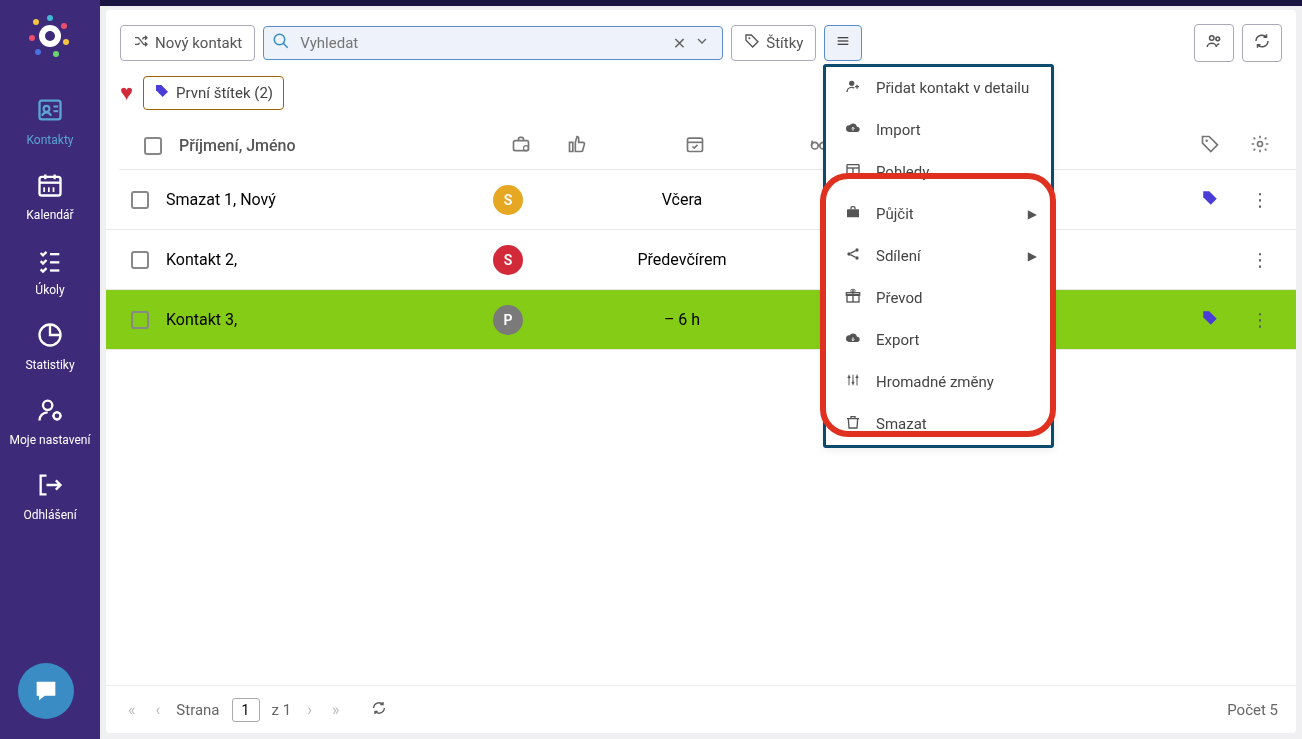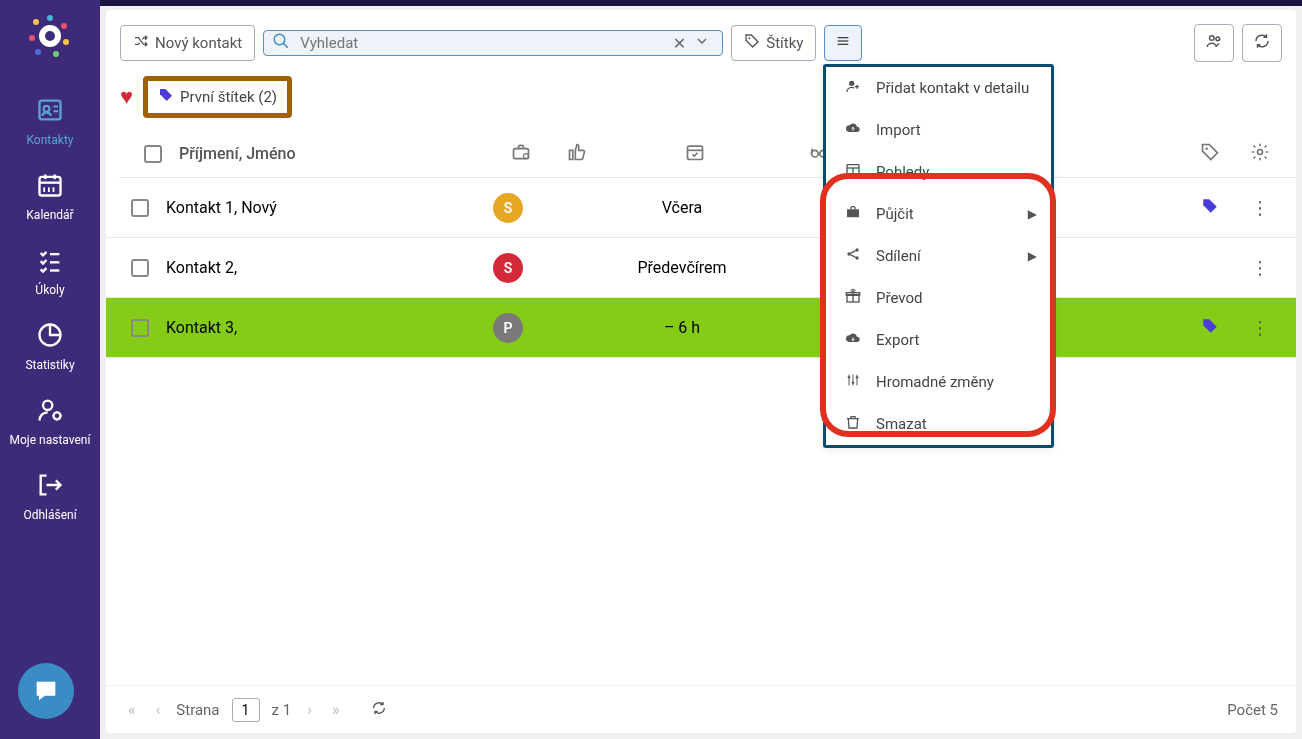--- a/index.html
+++ b/index.html
@@ -13,29 +13,29 @@
 .nav-item .icon { font-size: 22px; margin-bottom: 4px; }
 .nav-item .icon svg { width: 28px; height: 28px; }
 .chat-bubble { position: absolute; bottom: 20px; left: 18px; width: 56px; height: 56px; background: #3a8cc4; border-radius: 50%; display: flex; align-items: center; justify-content: center; cursor: pointer; }
 .chat-bubble svg { width: 28px; height: 28px; fill: #fff; }
 
 .main { flex: 1; background: #fff; margin: 10px 6px 6px 6px; border-radius: 4px; display: flex; flex-direction: column; position: relative; z-index: 2; }
 .toolbar { display: flex; align-items: center; padding: 14px 14px 10px 14px; gap: 8px; }
 .btn-outline { border: 1px solid #aab; background: #fff; border-radius: 4px; padding: 7px 12px; display: inline-flex; align-items: center; gap: 6px; cursor: pointer; color: #555; font-size: 15px; }
 .btn-outline.icon-only { padding: 7px 10px; }
 .btn-outline.active { border-color: #5a8dd0; background: #eef3fb; color: #444; }
-.search-box { flex: 1; display: flex; align-items: center; border: 1px solid #5a8dd0; background: #eef3fb; border-radius: 4px; padding: 0 8px; height: 26px; max-width: 460px; }
+.search-box { flex: 1; display: flex; align-items: center; border: 1px solid #5a8dd0; background: #eef3fb; border-radius: 4px; padding: 0 8px; height: 34px; max-width: 460px; }
 .search-box input { border: none; background: transparent; flex: 1; padding: 6px; font-size: 15px; outline: none; color: #666; }
 .search-box .sicon { color: #3a8cc4; margin-right: 4px; }
 .search-box .close-x { color: #666; cursor: pointer; margin: 0 4px; }
 .toolbar-right { margin-left: auto; display: flex; gap: 8px; }
 
 .filter-row { display: flex; align-items: center; padding: 4px 14px 12px 14px; gap: 10px; }
 .heart { color: #d32a3a; font-size: 22px; }
-.tag-chip { border: 5px solid #a16207; border-radius: 4px; padding: 6px 10px; display: inline-flex; align-items: center; gap: 6px; color: #444; font-size: 15px; }
+.tag-chip { border: 1px solid #a16207; border-radius: 4px; padding: 6px 10px; display: inline-flex; align-items: center; gap: 6px; color: #444; font-size: 15px; }
 .tag-chip .tagicon { color: #4a3cd6; }
 
 .table { flex: 1; overflow: auto; }
 .theader, .trow { display: flex; align-items: center; border-bottom: 1px solid #e8e8ec; padding: 0 14px; }
 .theader { height: 48px; color: #555; font-weight: 500; margin-left: 13px; }
 .trow { height: 60px; }
 .trow:nth-child(3) { background: #84cc16; }
 .cell { padding: 0 6px; display: flex; align-items: center; justify-content: flex-start; }
 .c-check { width: 40px; justify-content: center; }
 .c-name { width: 320px; }
@@ -255,21 +255,21 @@
               <circle cx="12" cy="12" r="3" fill="none" stroke="currentColor" stroke-width="2"></circle>
               <path d="M12 2v3M12 19v3M4.2 4.2l2.1 2.1M17.7 17.7l2.1 2.1M2 12h3M19 12h3M4.2 19.8l2.1-2.1M17.7 6.3l2.1-2.1" stroke="currentColor" stroke-width="2"></path>
             </svg></span>
         </div>
     </div>
     <div id="tbody">
         <div class="trow">
     <div class="cell c-check">
             <div class="chk"></div>
           </div>
-    <div class="cell c-name">Kontakt 1, Nový</div>
+    <div class="cell c-name">Smazat 1, Nový</div>
     <div class="cell c-brief">
             <div class="badge-circle bg-orange">S</div>
           </div>
     <div class="cell c-thumb"></div>
     <div class="cell c-date">Včera</div>
     <div class="cell c-glasses"></div>
     <div class="cell c-gap"></div>
     <div class="cell c-tag">
             <span class="tagdot"><svg viewBox="0 0 24 24">
                 <path d="M3 3h8l10 10-8 8L3 11z"></path>

